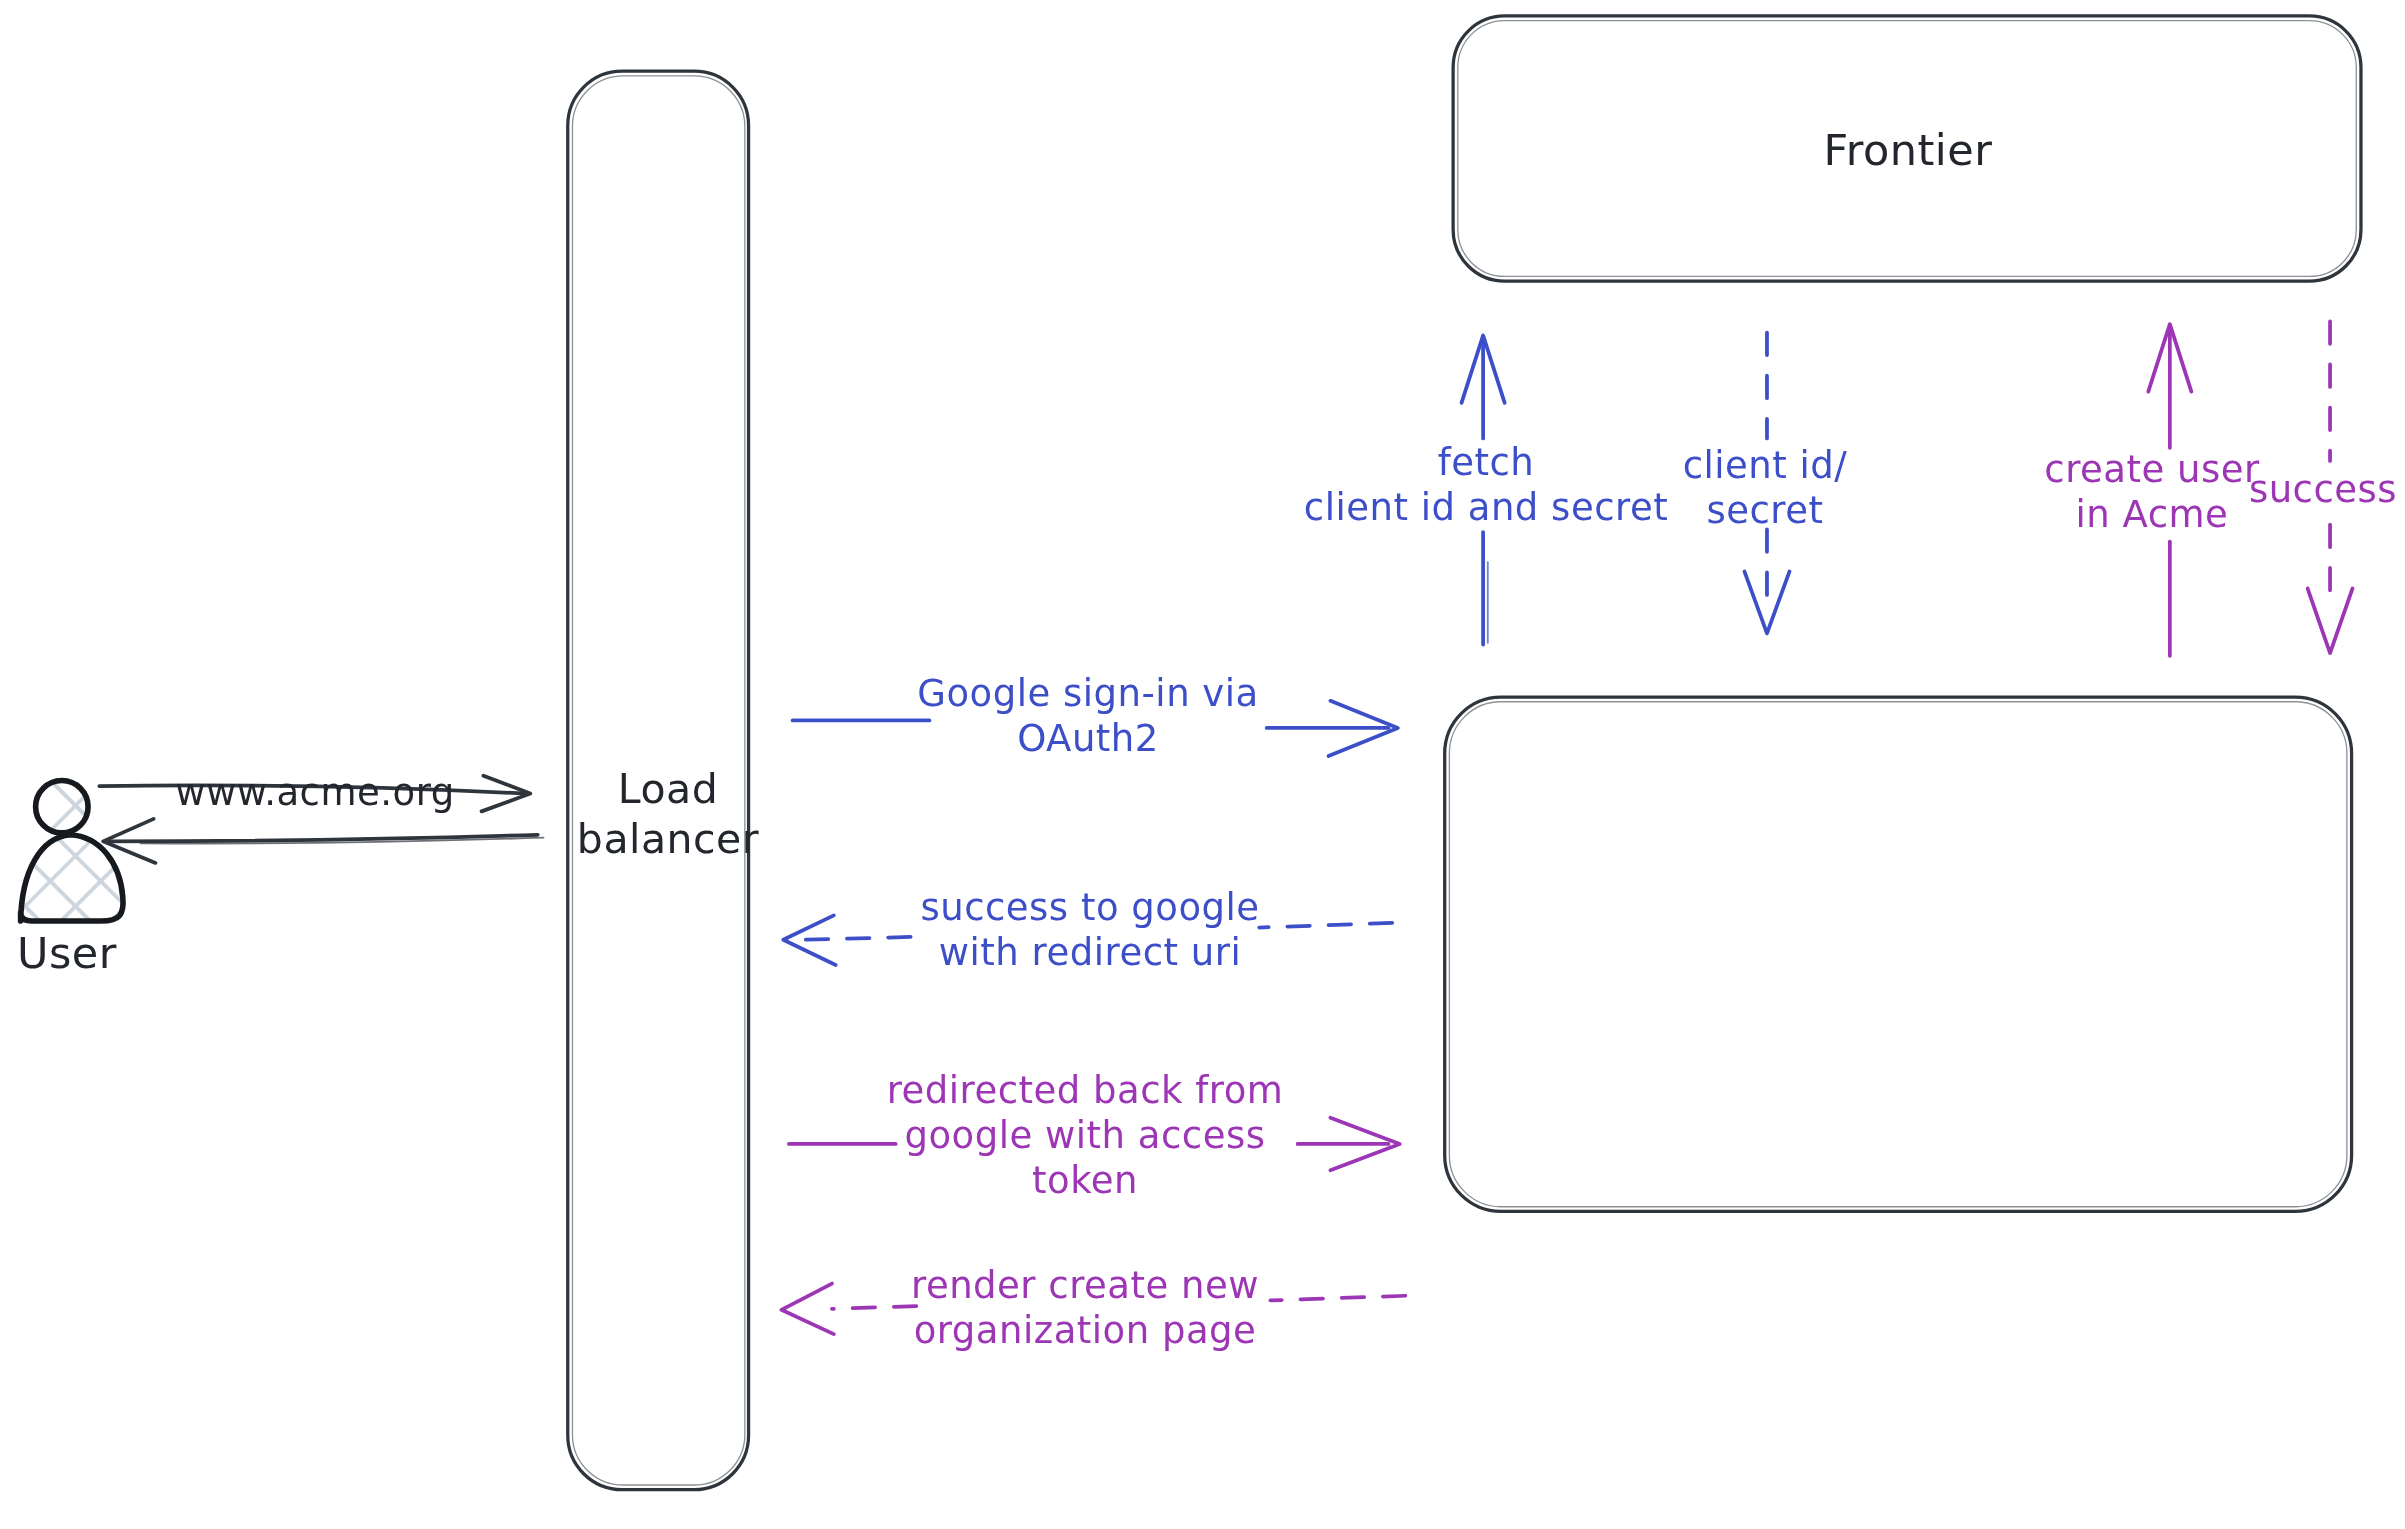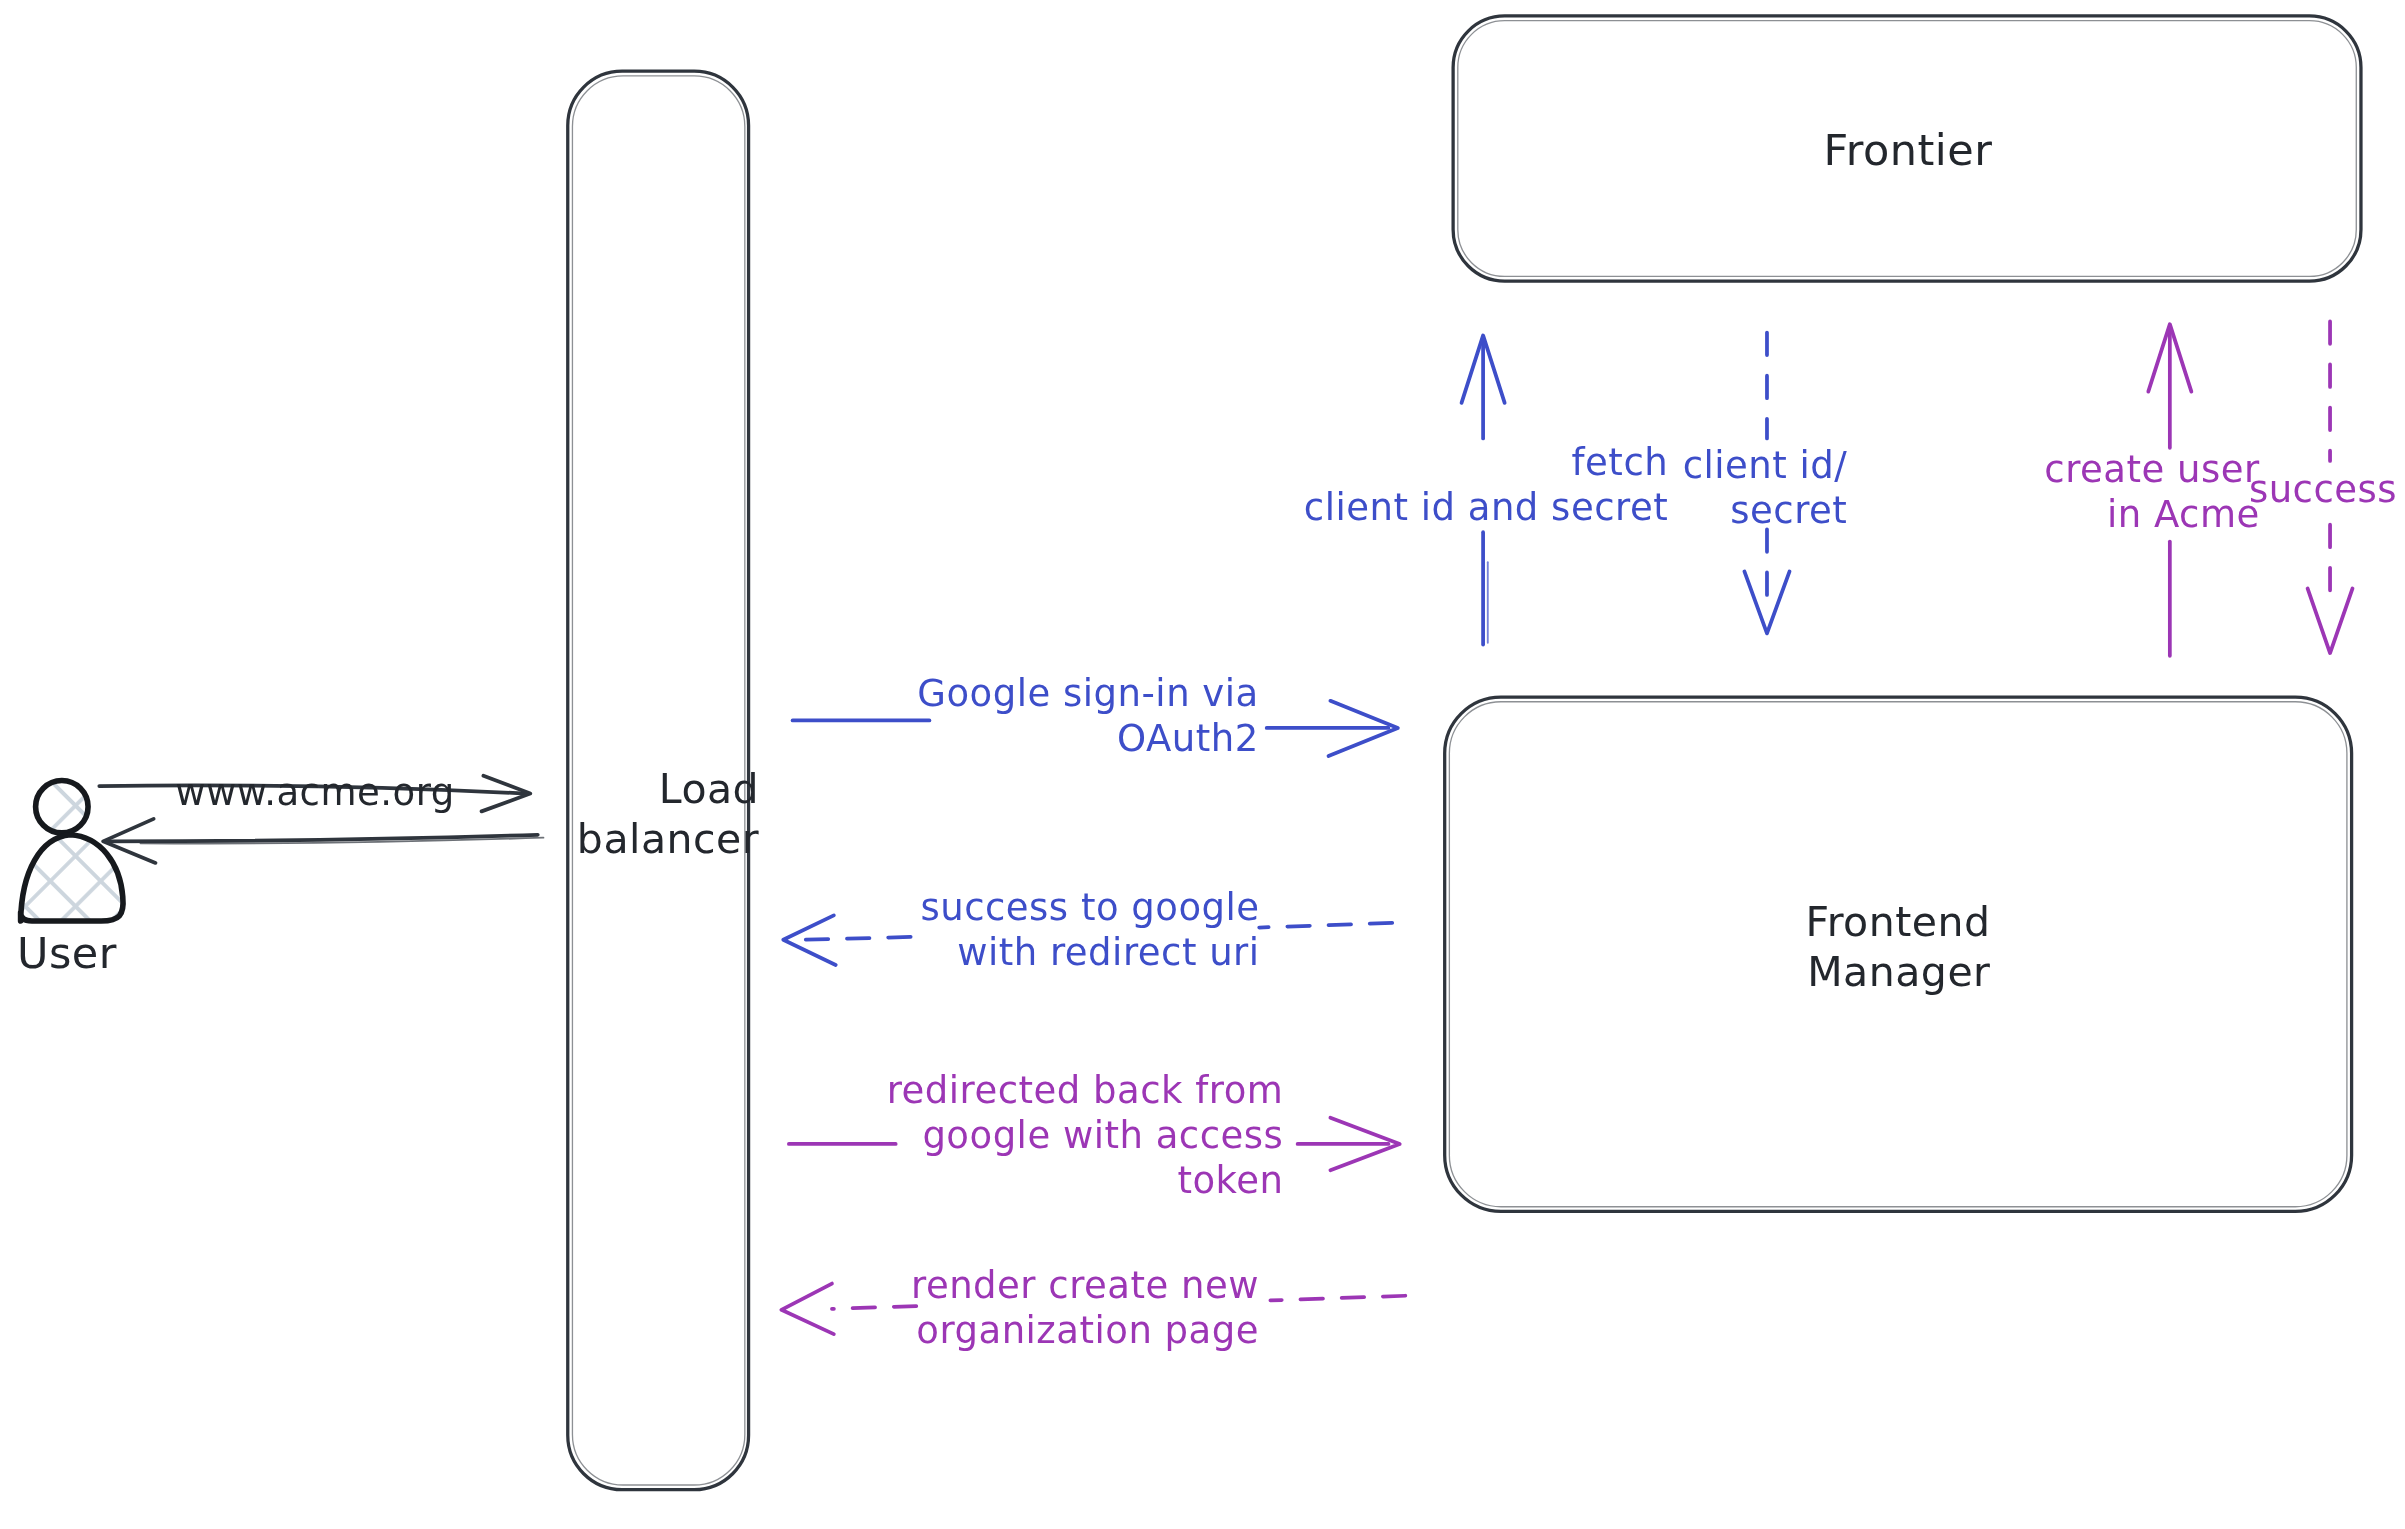--- a/index.html
+++ b/index.html
@@ -11,21 +11,21 @@
     font-family: "DejaVu Sans", "Liberation Sans", sans-serif;
     overflow: hidden;
   }
   #sketch {
     position: absolute;
     left: 0; top: 0;
   }
   .lbl {
     position: absolute;
     transform: translate(-50%, -50%);
-    text-align: right;
+    text-align: center;
     white-space: pre-line;
     line-height: 1.22;
     letter-spacing: 0.5px;
     font-size: 37px;
     color: #23272d;
     pointer-events: none;
   }
   .lbl.big   { font-size: 43px; }
   .lbl.box   { font-size: 41px; }
   .lbl.blue  { color: #3d4ec9; }
@@ -124,22 +124,20 @@
     </g>
   </svg>
 
   <div class="lbl big" style="left:67px;  top:953px;">User</div>
 
   <div class="lbl box" style="left:668px; top:814px;">Load
 balancer</div>
 
   <div class="lbl big" style="left:1908px; top:150px;">Frontier</div>
 
-  <div class="lbl box" style="left:1898px; top:947px;">Frontend
-Manager</div>
 
   <div class="lbl" style="left:315px;  top:793px;">www.acme.org</div>
 
   <div class="lbl blue" style="left:1088px; top:716px;">Google sign-in via
 OAuth2</div>
 
   <div class="lbl blue" style="left:1090px; top:930px;">success to google
 with redirect uri</div>
 
   <div class="lbl purple" style="left:1085px; top:1136px;">redirected back from

